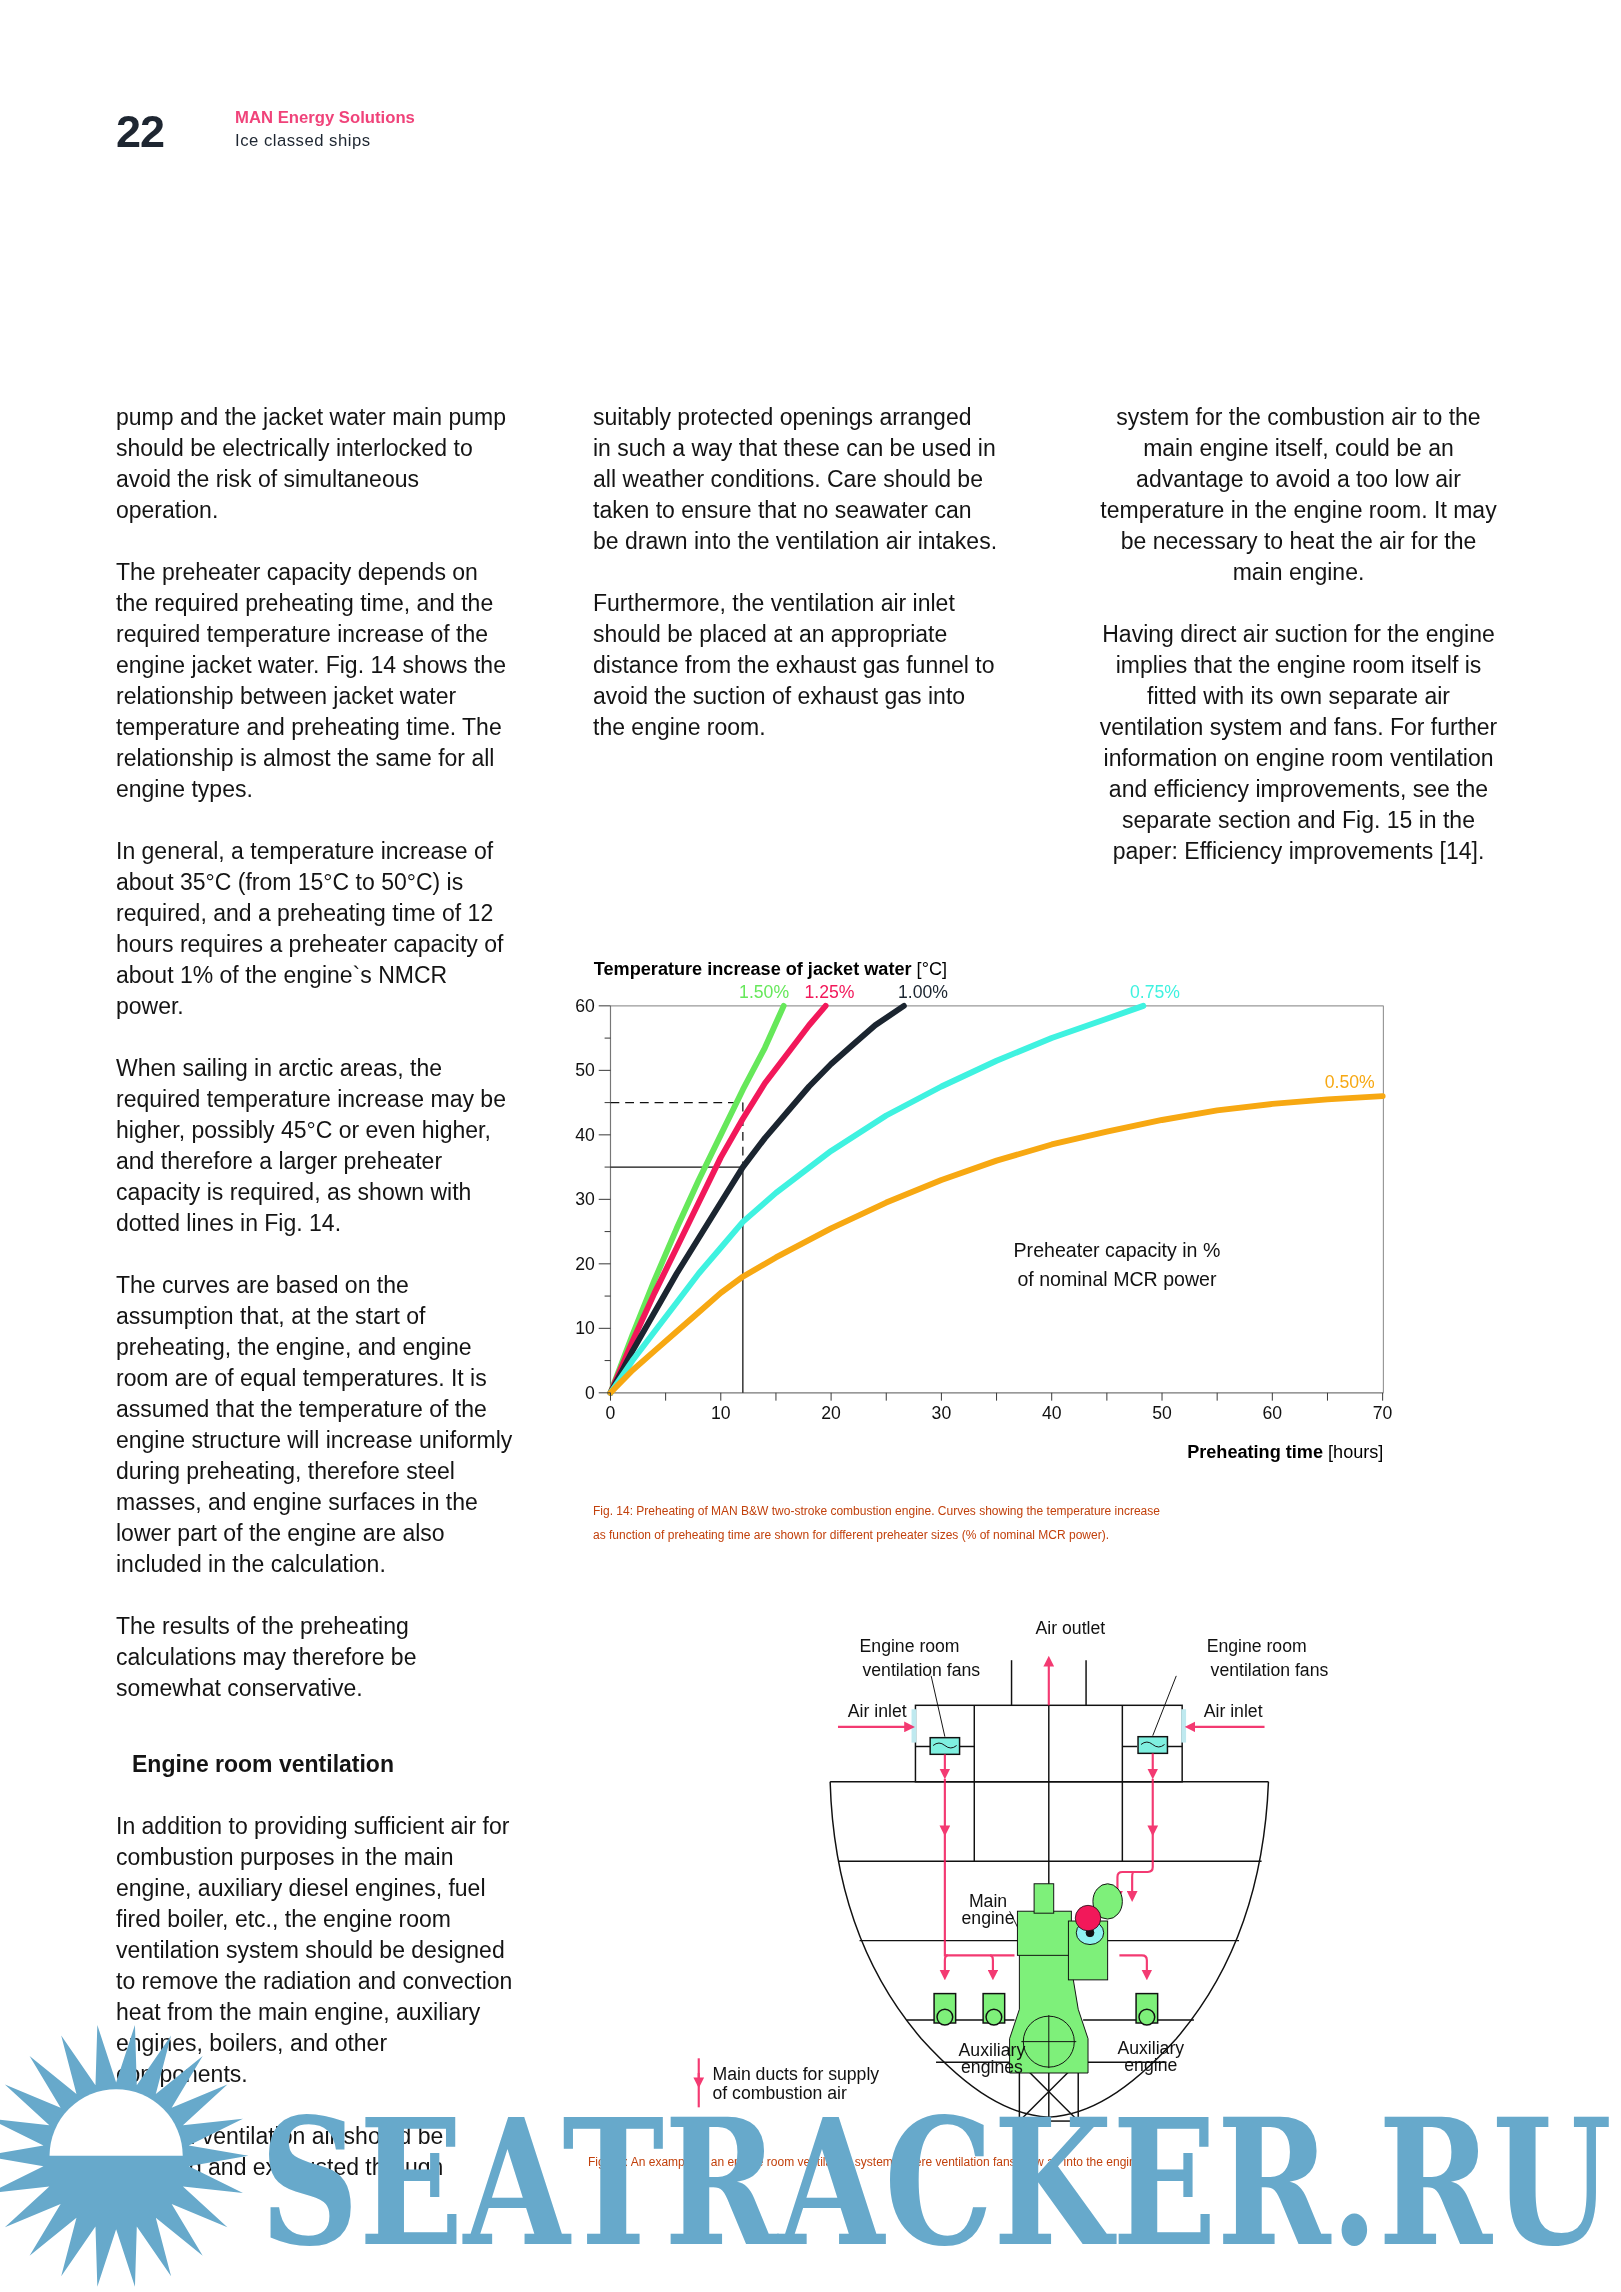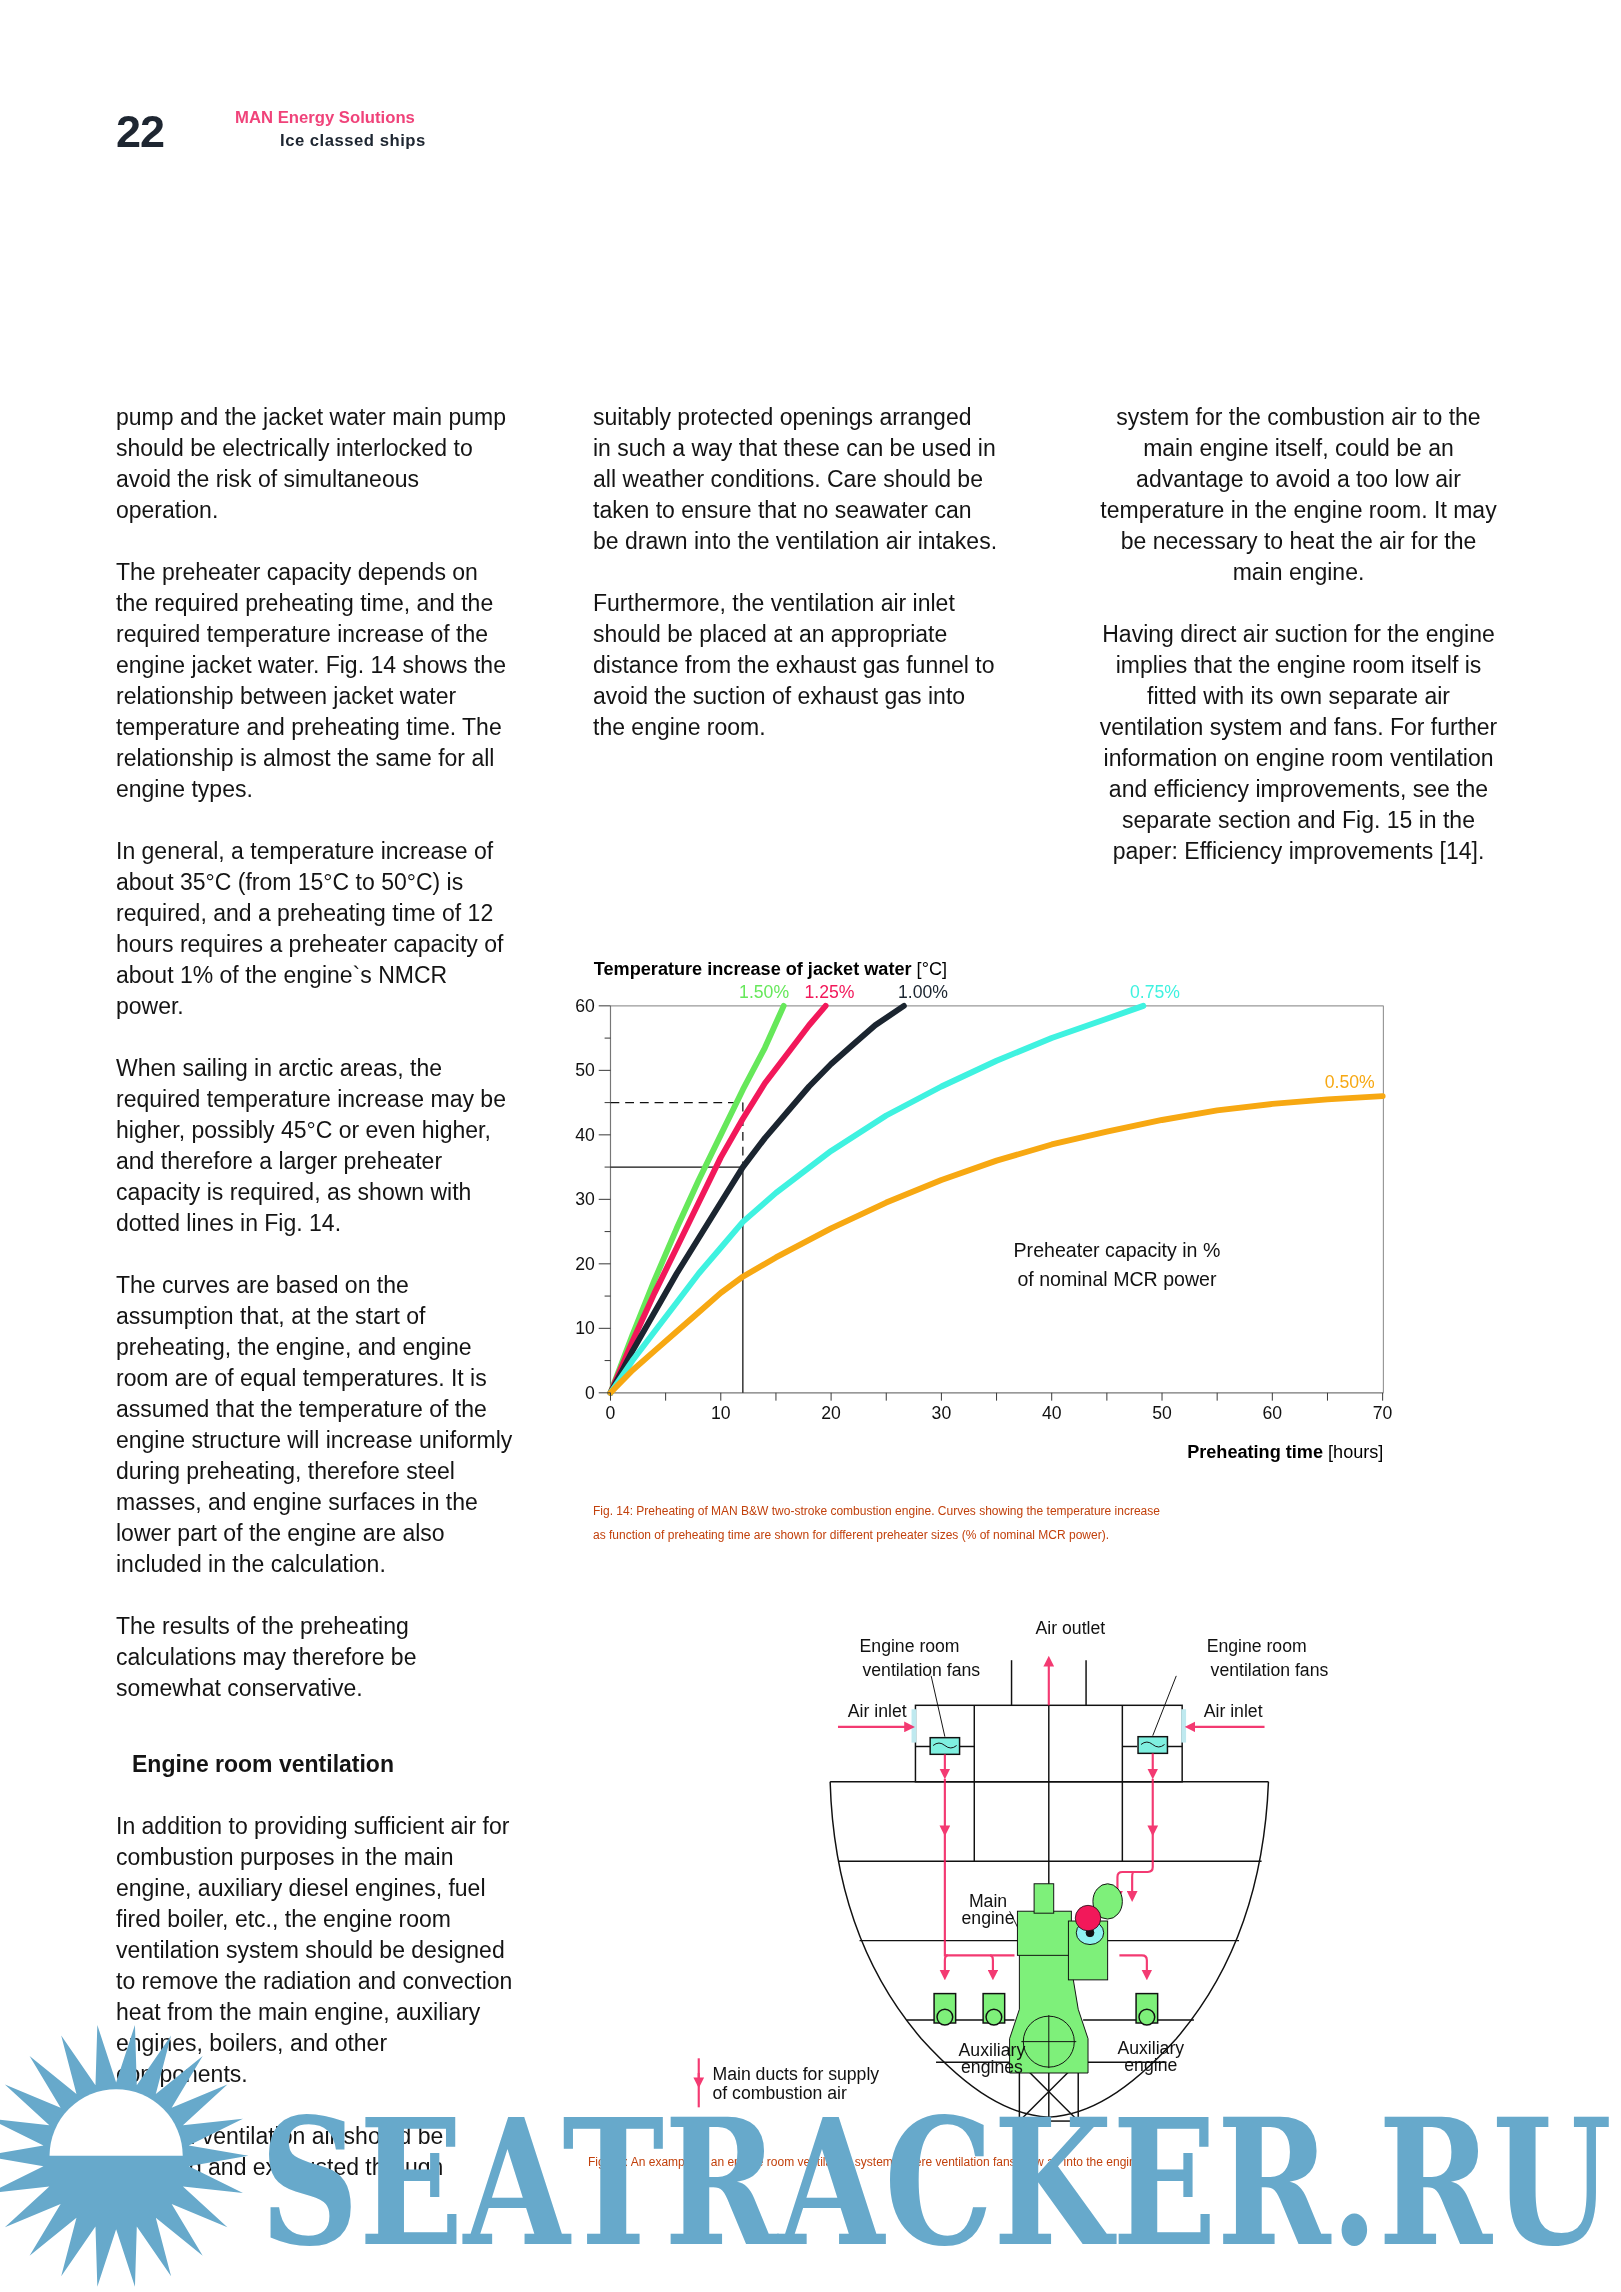--- a/index.html
+++ b/index.html
@@ -1,20 +1,20 @@
 <!DOCTYPE html>
 <html><head>
 <meta charset="utf-8">
 <style>
   html, body { margin: 0; padding: 0; background: #ffffff; }
   body { width: 1621px; height: 2293px; position: relative; overflow: hidden; font-family: "Liberation Sans", "DejaVu Sans", sans-serif; color: #1a1a1a; }
   .abs { position: absolute; }
   .page-num { left: 116px; top: 106px; font-size: 45px; font-weight: bold; color: #1e2631; letter-spacing: -1px; }
   .brand { left: 235px; top: 108px; font-size: 16.7px; font-weight: bold; color: #f0437a; }
-  .section { left: 235px; top: 131px; font-size: 16.7px; font-weight: bold; color: #1e2631; letter-spacing: 0.5px; margin-left: 45px; }
+  .section { left: 235px; top: 131px; font-size: 16.7px; font-weight: normal; color: #1e2631; letter-spacing: 0.5px; }
   .col { position: absolute; width: 461px; font-size: 23px; line-height: 31px; color: #141414; }
   .col p { margin: 0 0 31px 0; }
   .col h3 { margin: 0 0 31px 16px; font-size: 23px; font-weight: bold; }
   .col1 { left: 116px; top: 402px; }
   .col2 { left: 593px; top: 402px; width: 461px; }
   .col3 { left: 1068px; top: 402px; width: 461px; text-align: center; }
   .line { display: block; white-space: nowrap; }
   .caption { font-family: "Liberation Sans", sans-serif; font-size: 12px; line-height: 23.5px; color: #c2410c; width: 961px; }
   #chart-svg text { font-family: "Liberation Sans", sans-serif; }
   .diagram-label { font-size: 18px; fill: #111; font-family: "Liberation Sans", sans-serif; }

